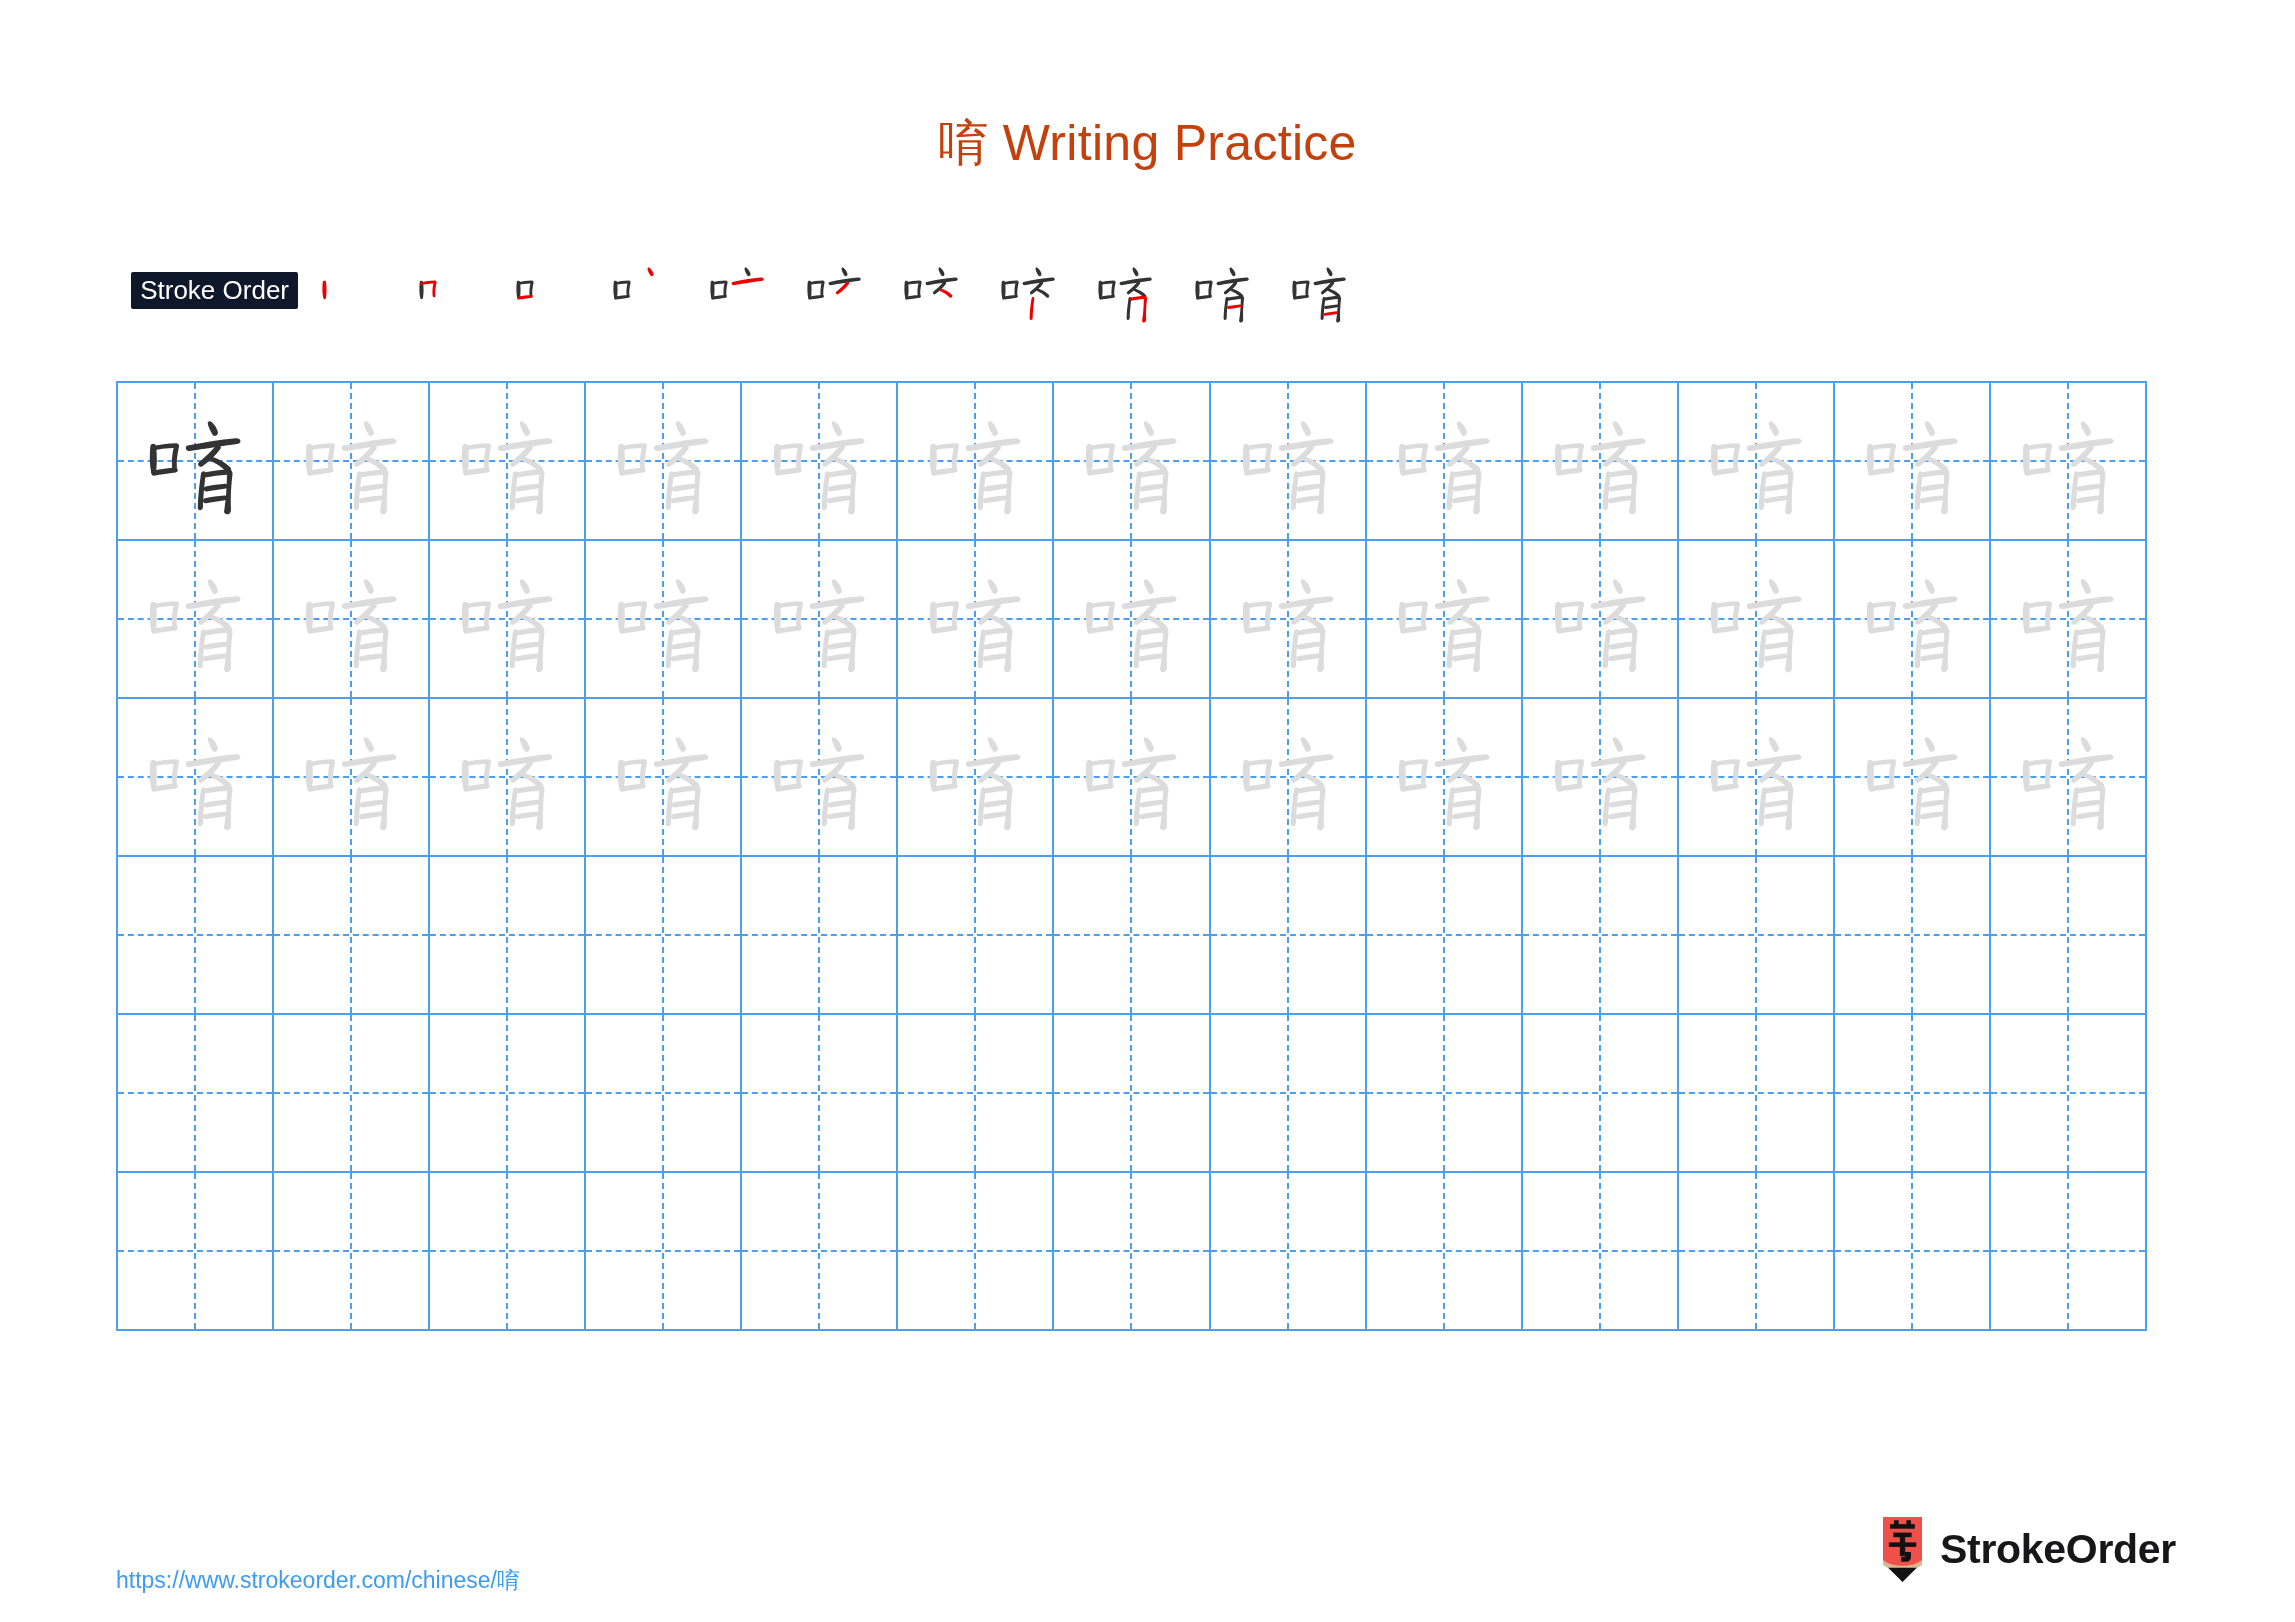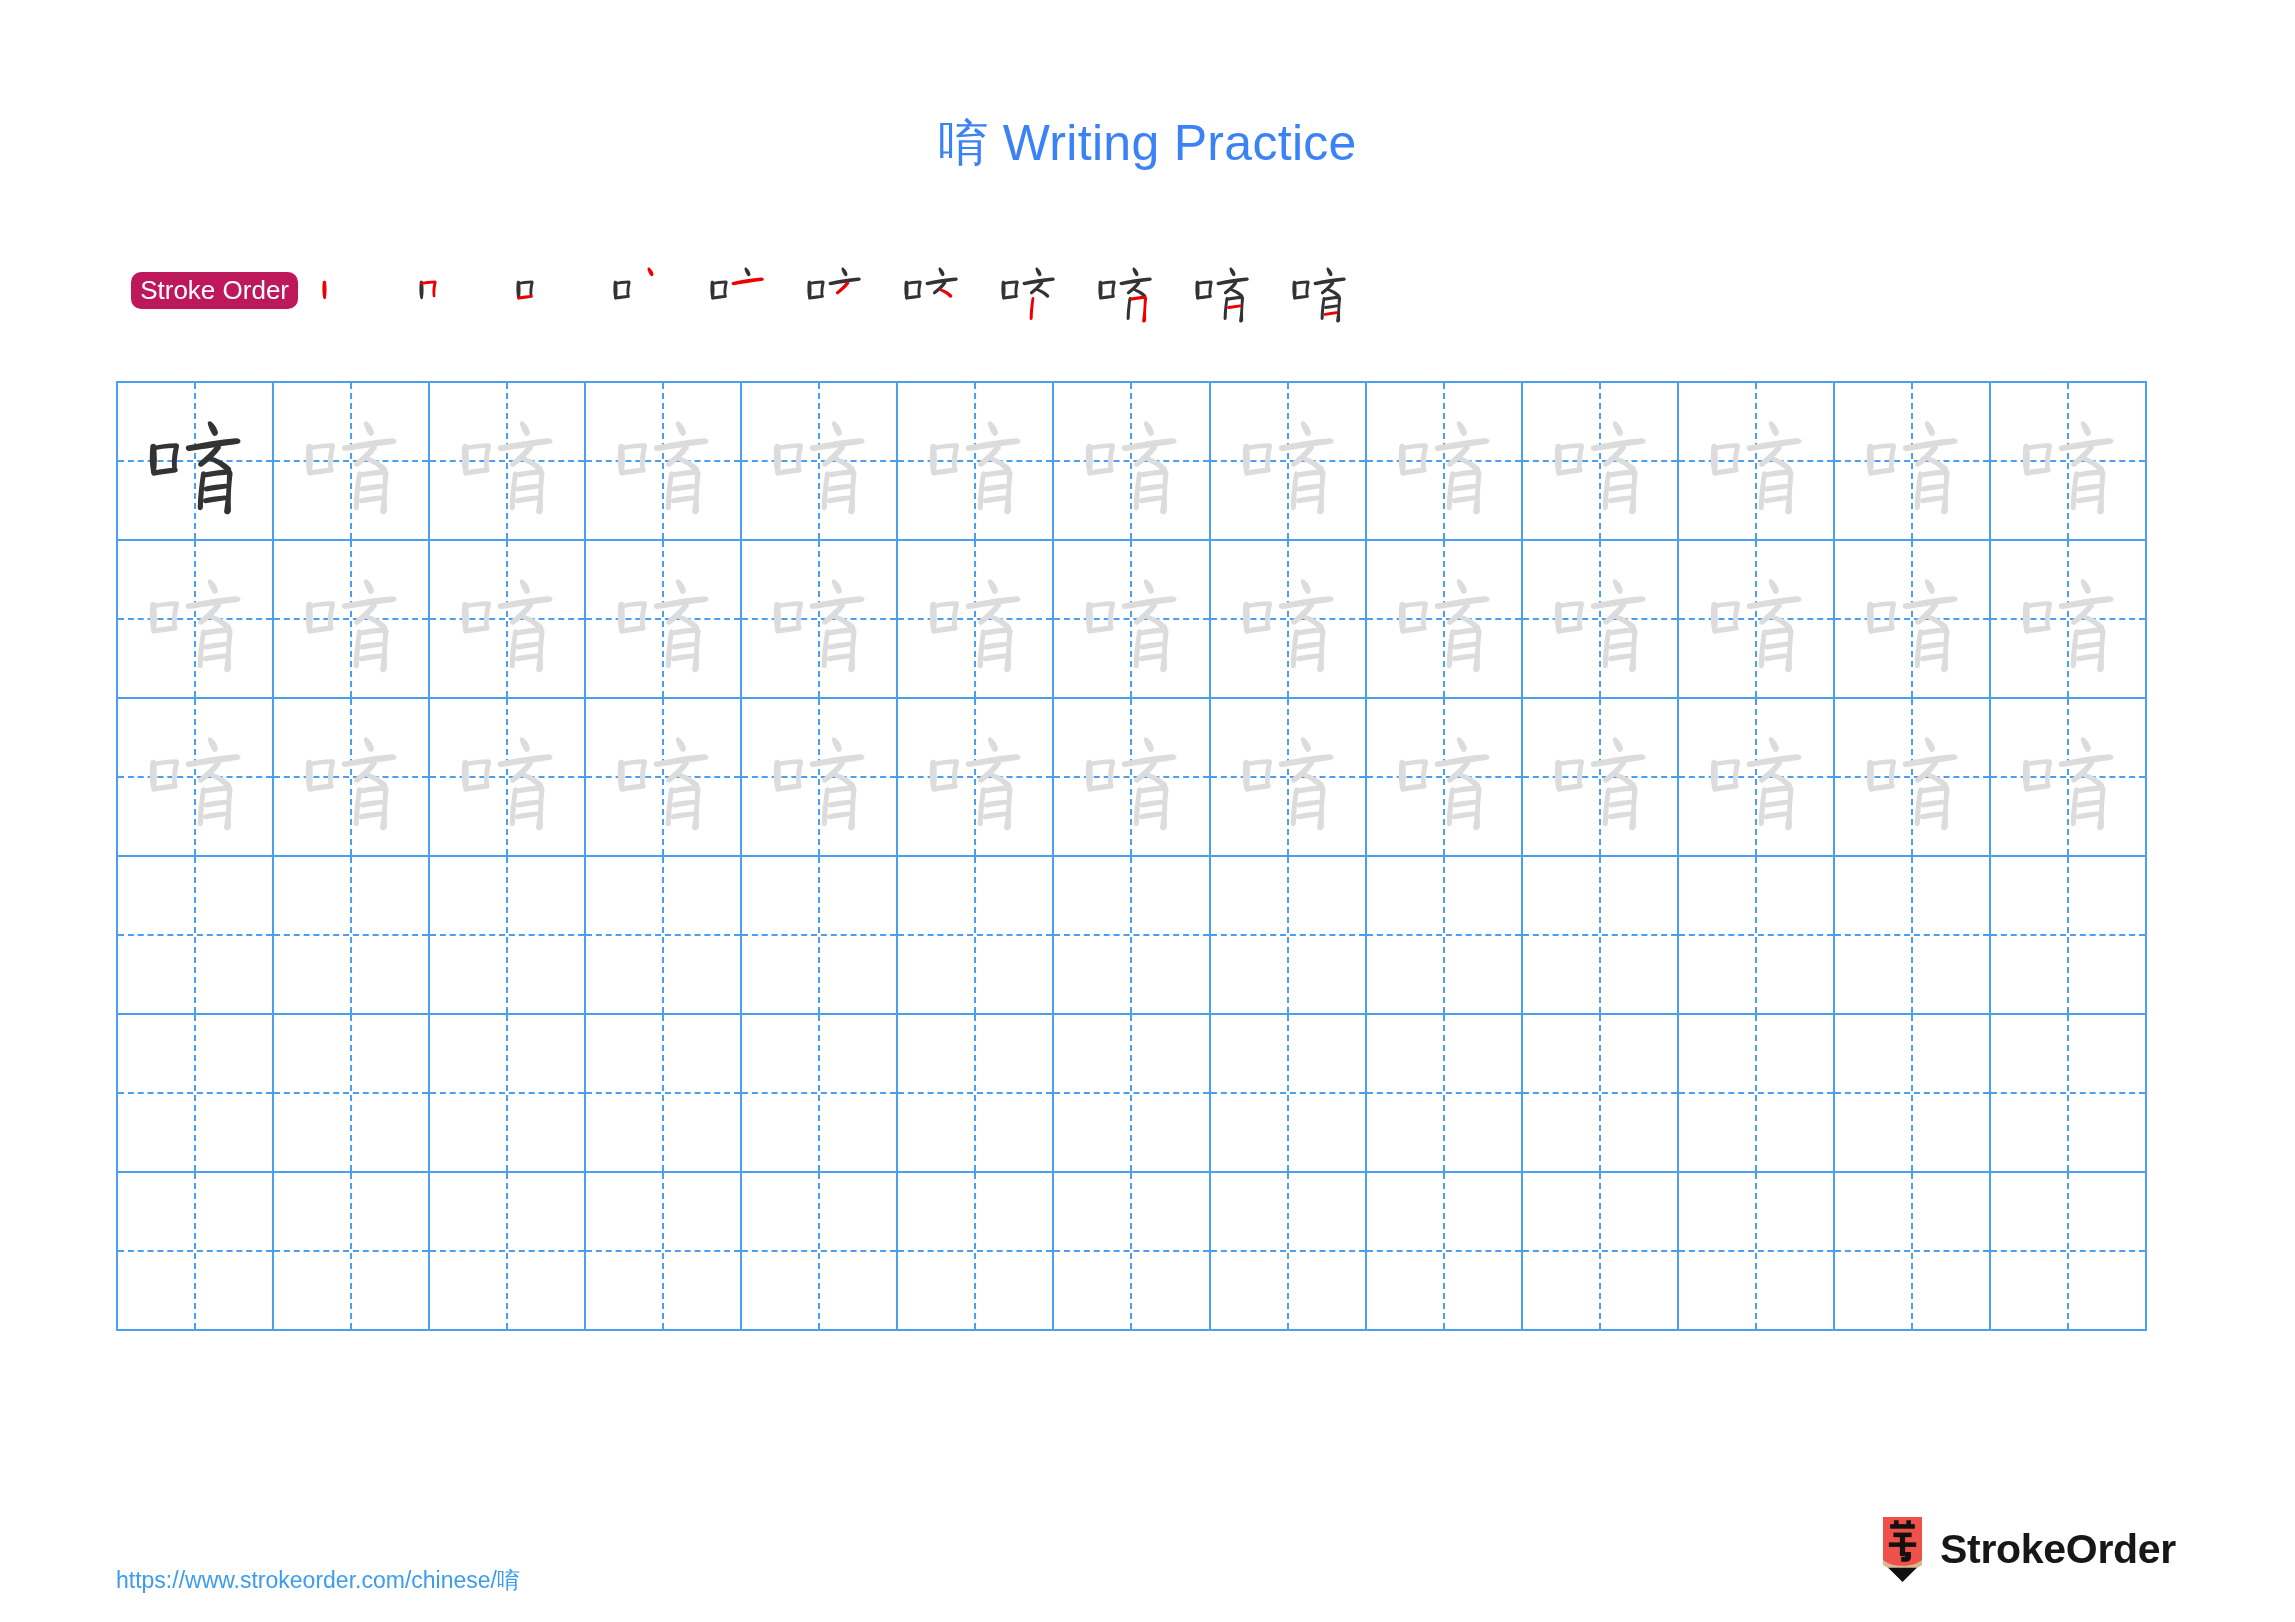--- a/index.html
+++ b/index.html
@@ -8,37 +8,37 @@
     background:#ffffff;
     font-family:"Liberation Sans",sans-serif;
     position:relative;overflow:hidden;
   }
 
   
   #page-title{
     position:absolute;left:0;top:110px;width:2295px;
     text-align:center;
     font-size:50px;font-weight:400;
-    color:#3b82f6;
+    color:#c2410c;
     letter-spacing:0.3px;
     white-space:nowrap;
   }
   #page-title .han{font-family:"DejaVu Sans",sans-serif;}
 
   
   #stroke-order-row{
     position:absolute;left:131px;top:254px;
     height:73px;
     display:flex;align-items:center;
   }
   #stroke-order-badge{
-    background:#be185d;color:#ffffff;
+    background:#0f172a;color:#ffffff;
     font-size:26px;font-weight:400;
     padding:4.6px 9.2px 5.9px 9.2px;
-    border-radius:10px;
+    border-radius:2px;
     line-height:1;
     white-space:nowrap;
     margin-right:2.6px;
   }
   .stroke-step{
     width:97px;height:73px;
     position:relative;
     flex:0 0 auto;
   }
   .stroke-step svg{

